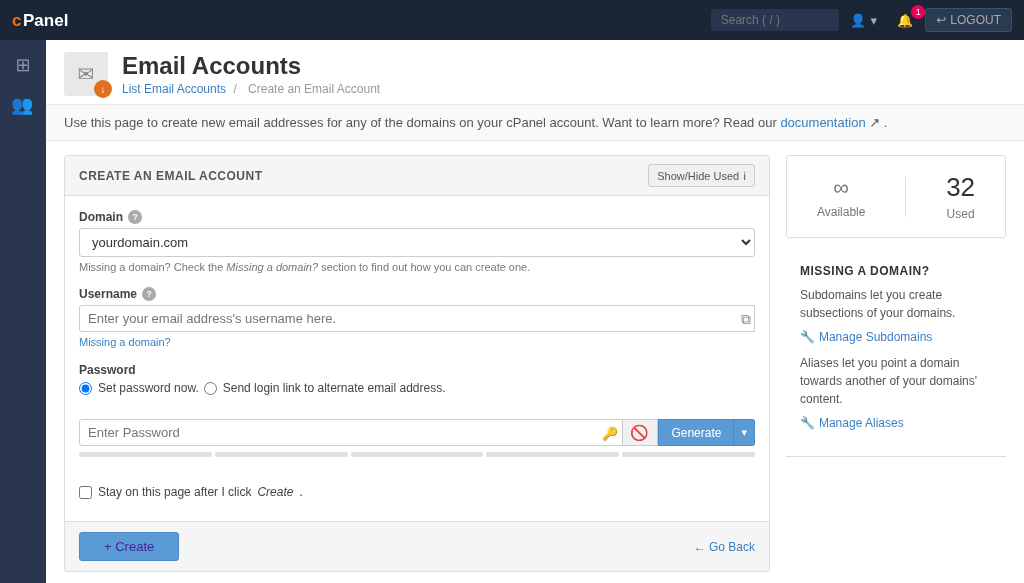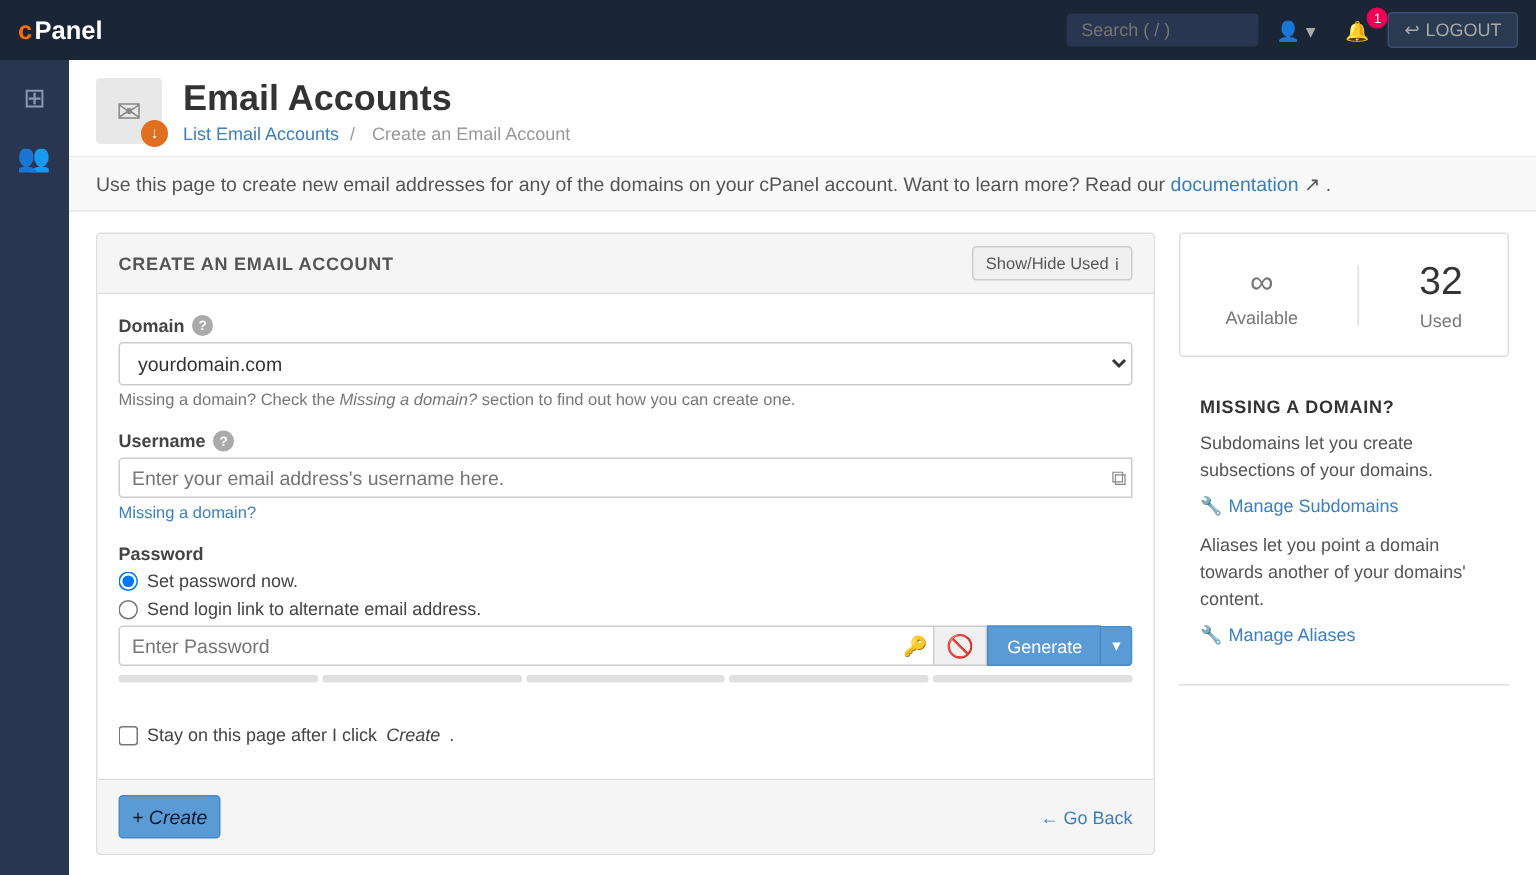--- a/index.html
+++ b/index.html
@@ -179,21 +179,21 @@
       border: 1px solid #ccc;
       border-left: none;
       border-radius: 0 3px 3px 0;
       padding: 5px 10px;
       font-size: 13px;
       color: #555;
       white-space: nowrap;
     }
 
     
-    .radio-group { display: flex; flex-direction: column; gap: 5px; margin-bottom: 4px; }
+    .radio-group { display: flex; flex-direction: row; gap: 5px; margin-bottom: 24px; }
     .radio-item { display: flex; align-items: center; gap: 6px; font-size: 12px; color: #444; }
     .radio-item input[type="radio"] { cursor: pointer; }
 
     .password-row { display: flex; gap: 0; }
     .password-input-wrap { flex: 1; position: relative; }
     .password-input {
       width: 100%;
       border: 1px solid #ccc;
       border-radius: 3px 0 0 3px;
       padding: 5px 30px 5px 8px;
@@ -242,25 +242,25 @@
     .checkbox-row { display: flex; align-items: center; gap: 6px; margin-bottom: 12px; font-size: 12px; color: #444; }
     .checkbox-row input { cursor: pointer; }
     .checkbox-row em { font-style: italic; }
 
     
     .form-actions { display: flex; align-items: center; justify-content: space-between; padding: 10px 14px; background: #f5f5f5; border-top: 1px solid #ddd; border-radius: 0 0 3px 3px; }
     .create-btn {
       background: #5b9bd5;
       border: 1px solid #4a8ac4;
       border-radius: 3px;
-      color: #0f172a;
-      padding: 6px 8px;
-      font-size: 13px;
-      cursor: pointer;
-      display: flex; align-items: center; gap: 5px; font-style: italic;
+      color: #4c1d95;
+      padding: 6px 24px;
+      font-size: 13px;
+      cursor: pointer;
+      display: flex; align-items: center; gap: 5px;
     }
     .go-back-link { color: #3a7fc1; font-size: 12px; text-decoration: none; display: flex; align-items: center; gap: 4px; }
 
     
     .right-panel { width: 220px; flex-shrink: 0; }
 
     .stats-card {
       border: 1px solid #ddd;
       border-radius: 3px;
       background: #fff;

